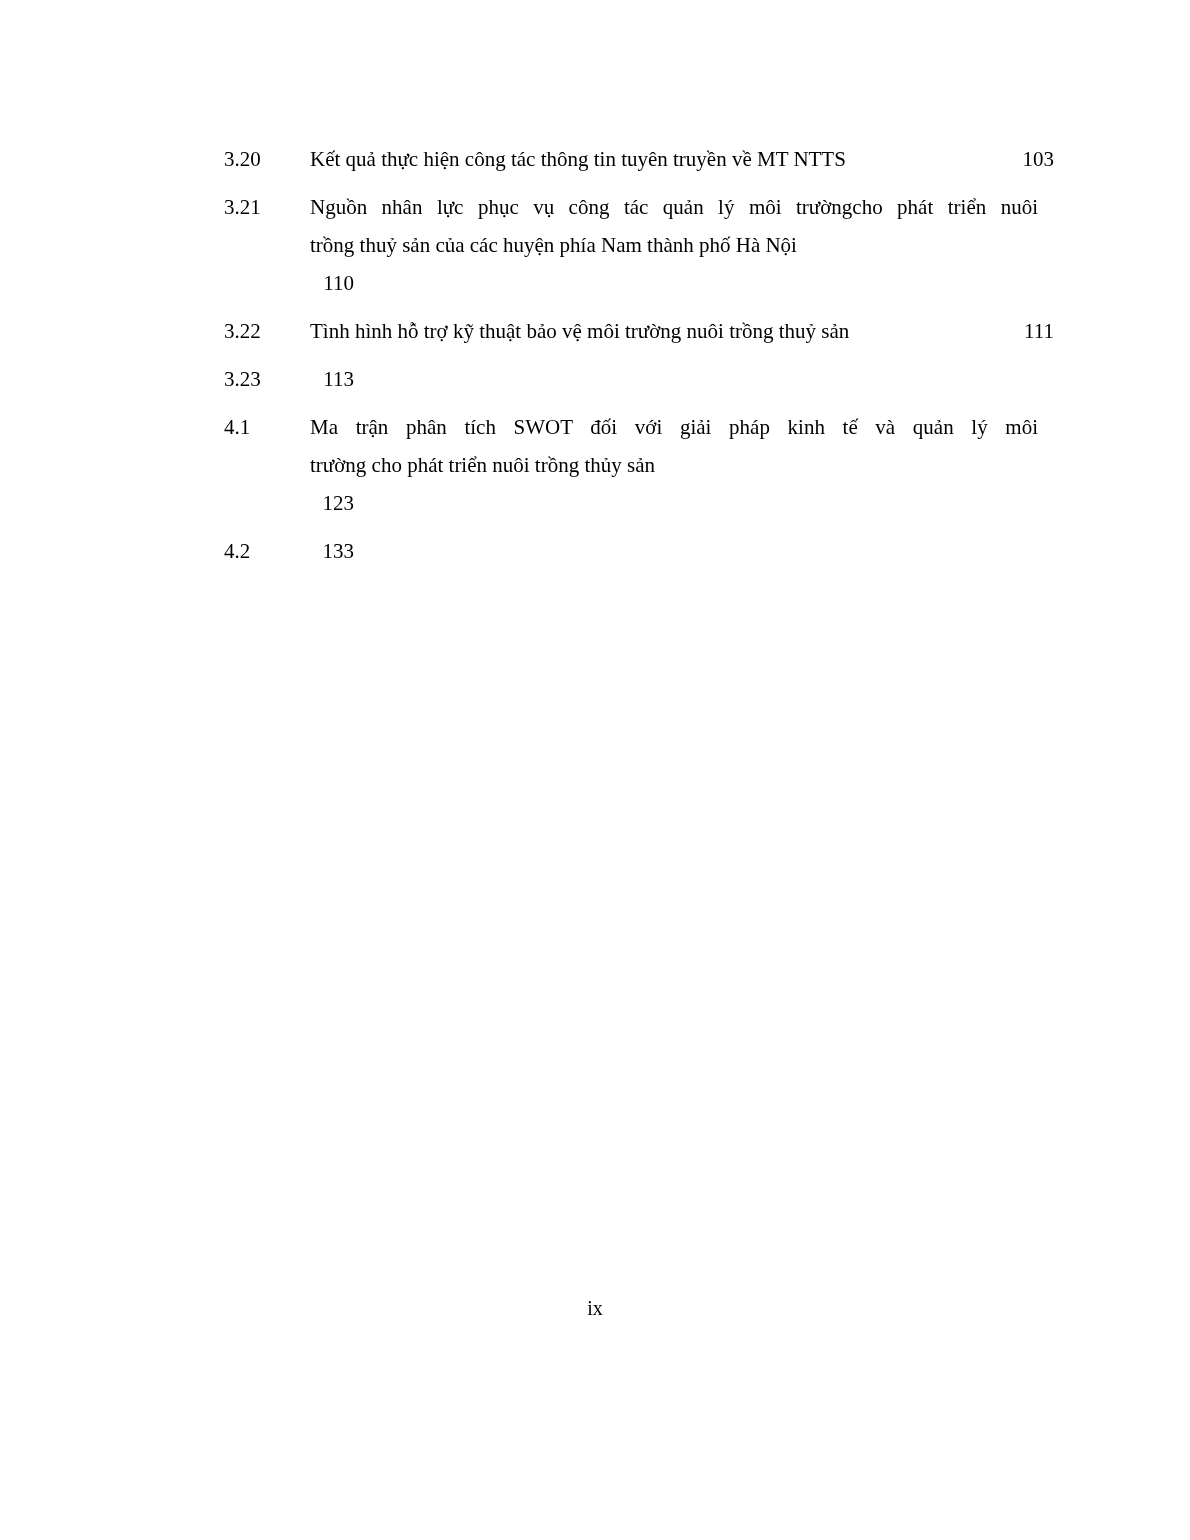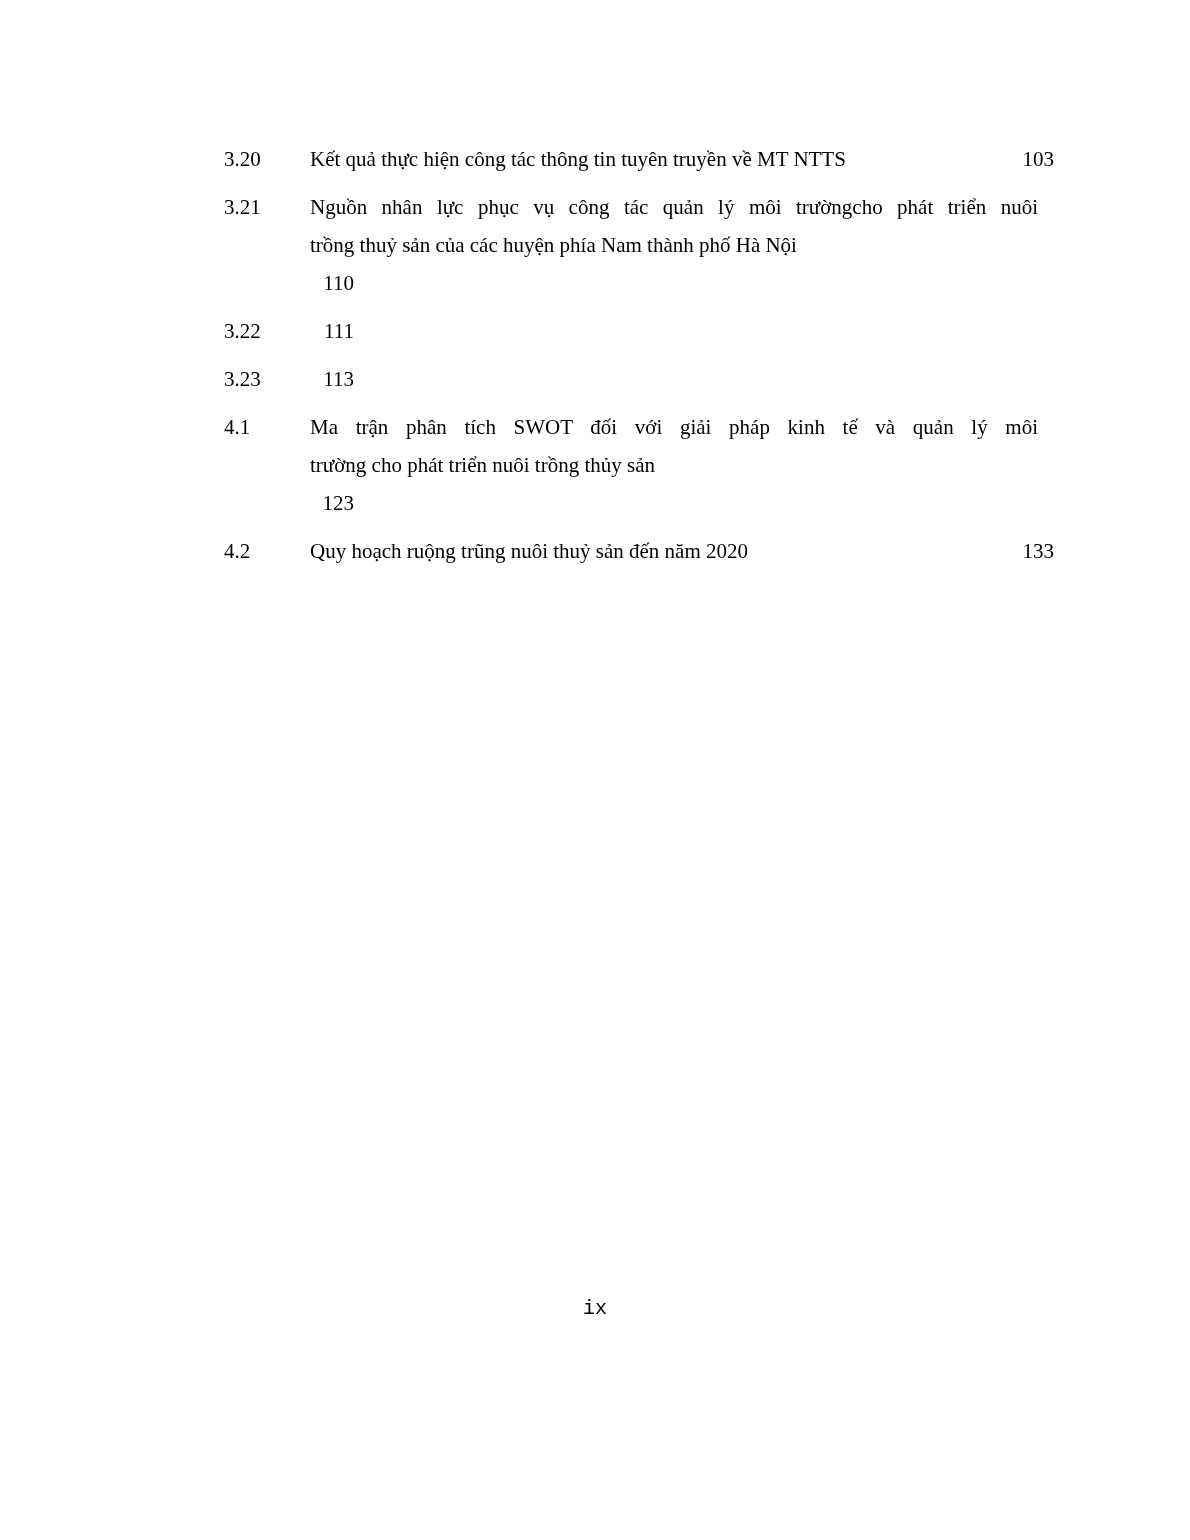--- a/index.html
+++ b/index.html
@@ -69,21 +69,21 @@
   .toc-cont .toc-title {
     flex: 1 1 auto;
   }
   .footer {
     position: absolute;
     left: 0;
     right: 0;
     bottom: 72px;
     text-align: center;
     font-size: 20px;
-    font-family: Liberation Mono, monospace;
+    font-family: Liberation Serif, serif;
   }
 </style>
 </head>
 <body>
 
 <div class="page">
 
   <div class="toc">
 
     <div class="toc-entry">
@@ -106,20 +106,21 @@
           <span class="toc-title">trồng thuỷ sản của các huyện phía Nam thành phố Hà Nội</span>
           <span class="toc-page">110</span>
         </div>
       </div>
     </div>
 
     <div class="toc-entry">
       <div class="toc-num">3.22</div>
       <div class="toc-body">
         <div class="toc-line">
+          <span class="toc-title">Tình hình hỗ trợ kỹ thuật bảo vệ môi trường nuôi trồng thuỷ sản</span>
           <span class="toc-page">111</span>
         </div>
       </div>
     </div>
 
     <div class="toc-entry">
       <div class="toc-num">3.23</div>
       <div class="toc-body">
         <div class="toc-line">
           <span class="toc-page">113</span>
@@ -137,21 +138,20 @@
           <span class="toc-title">trường cho phát triển nuôi trồng thủy sản</span>
           <span class="toc-page">123</span>
         </div>
       </div>
     </div>
 
     <div class="toc-entry">
       <div class="toc-num">4.2</div>
       <div class="toc-body">
         <div class="toc-line">
-          <span class="toc-title">Quy hoạch ruộng trũng nuôi thuỷ sản đến năm 2020</span>
           <span class="toc-page">133</span>
         </div>
       </div>
     </div>
 
   </div>
 
   <div class="footer">ix</div>
 
 </div>

